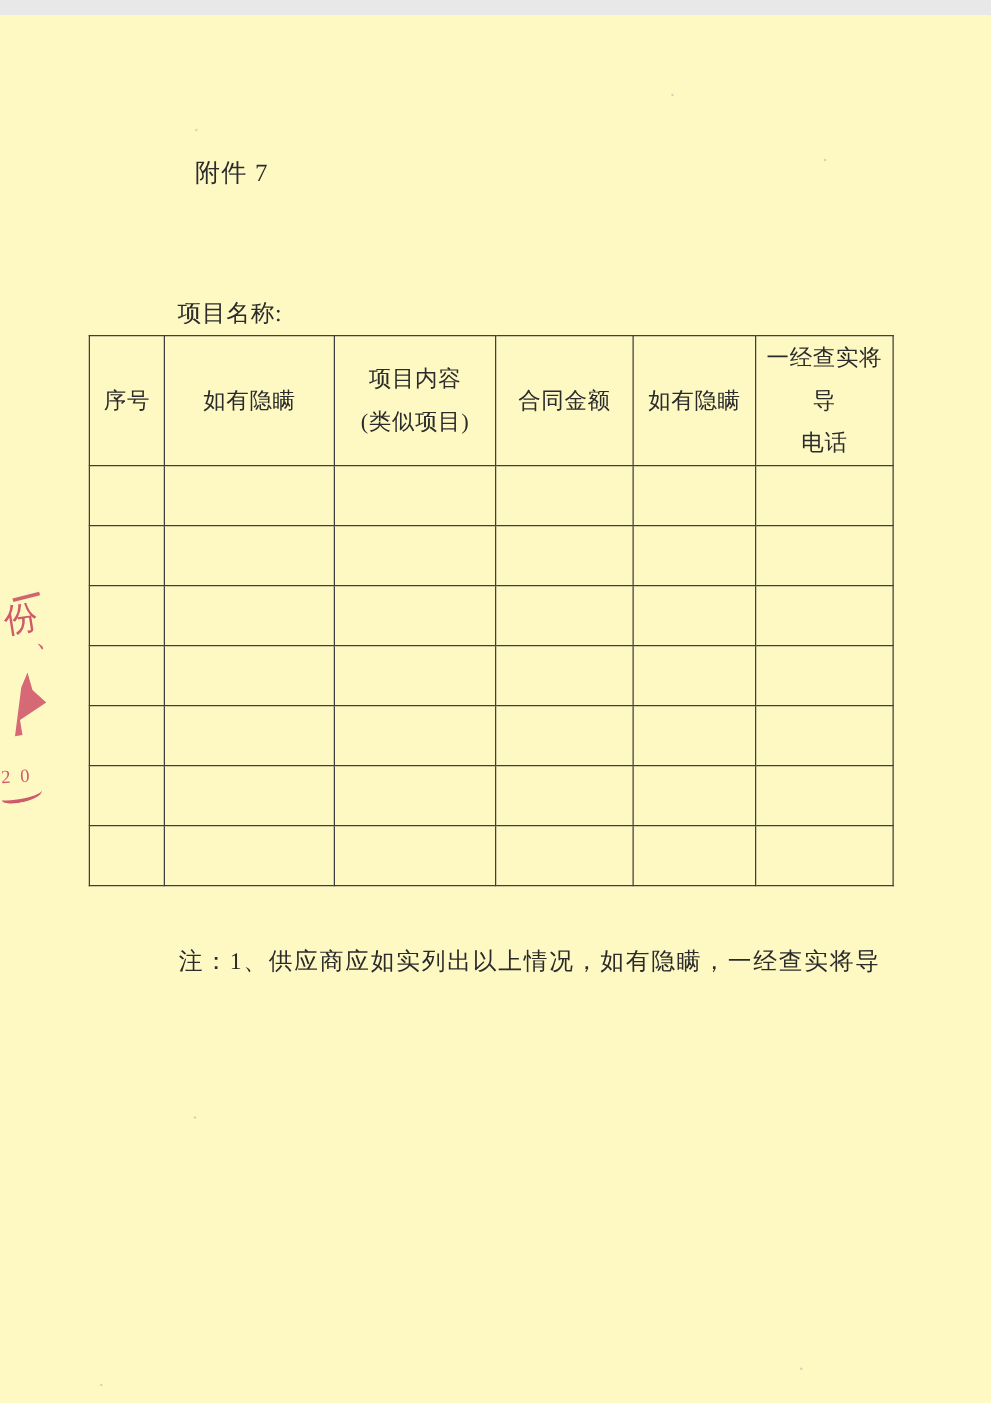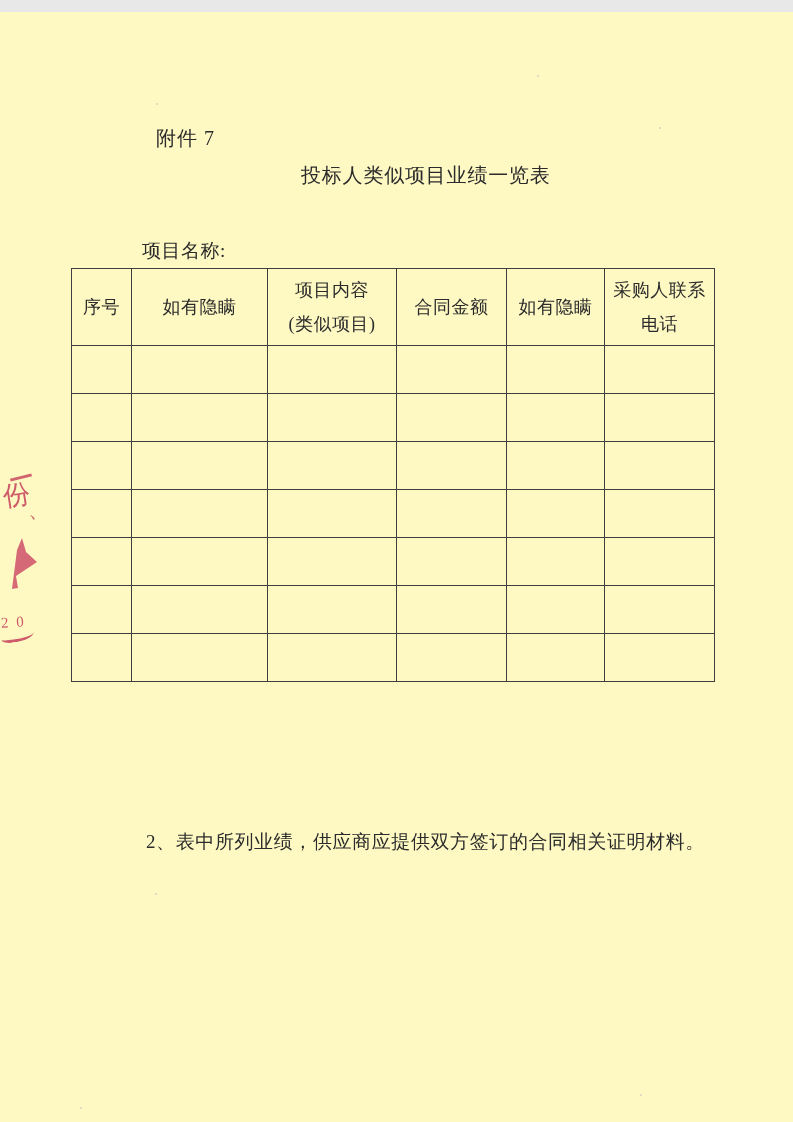--- a/index.html
+++ b/index.html
@@ -58,42 +58,41 @@
 
   .speck{position:absolute;width:2px;height:2px;border-radius:50%;background:#b9b9b9;opacity:.6;}
 </style>
 </head>
 <body>
 
 <div class="page">
 
   <span class="abs attachment-label">附件 7</span>
 
-  <span class="abs doc-title">投标人类似项目业绩一览表</span>
 
   <span class="abs project-name-label">项目名称:</span>
 
   <table class="perf-table">
     <colgroup>
       <col class="c0">
         <col class="c1">
         <col class="c2">
         <col class="c3">
         <col class="c4">
         <col class="c5">
     </colgroup>
     <thead>
       <tr>
         <th>序号</th>
         <th>如有隐瞒</th>
         <th>项目内容
 (类似项目)</th>
         <th>合同金额</th>
         <th>如有隐瞒</th>
-        <th>采购人联系
+        <th>一经查实将导
 电话</th>
       </tr>
     </thead>
     <tbody>
         <tr>
           <td></td>
           <td></td>
           <td></td>
           <td></td>
           <td></td>
@@ -143,21 +142,21 @@
           <td></td>
           <td></td>
           <td></td>
           <td></td>
           <td></td>
           <td></td>
         </tr>
       </tbody>
   </table>
 
-  <div class="abs note-line note-3">2、表中所列业绩，供应商应提供双方签订的合同相关证明材料。</div>
+  <div class="abs note-line note-1">注：1、供应商应如实列出以上情况，如有隐瞒，一经查实将导</div>
 
   <div class="abs stamp-dash"></div>
   <span class="abs stamp stamp-char">份</span>
   <span class="abs stamp stamp-comma">、</span>
   <svg class="abs stamp-flag" width="36" height="60" viewBox="0 0 36 60">
     <polygon points="18,2 22,16 33,26 12,40 14,52 8,53 13,14" fill="#cf5168"></polygon>
   </svg>
   <span class="abs stamp stamp-num">2 0</span>
   <div class="abs stamp-swoosh"></div>
 

